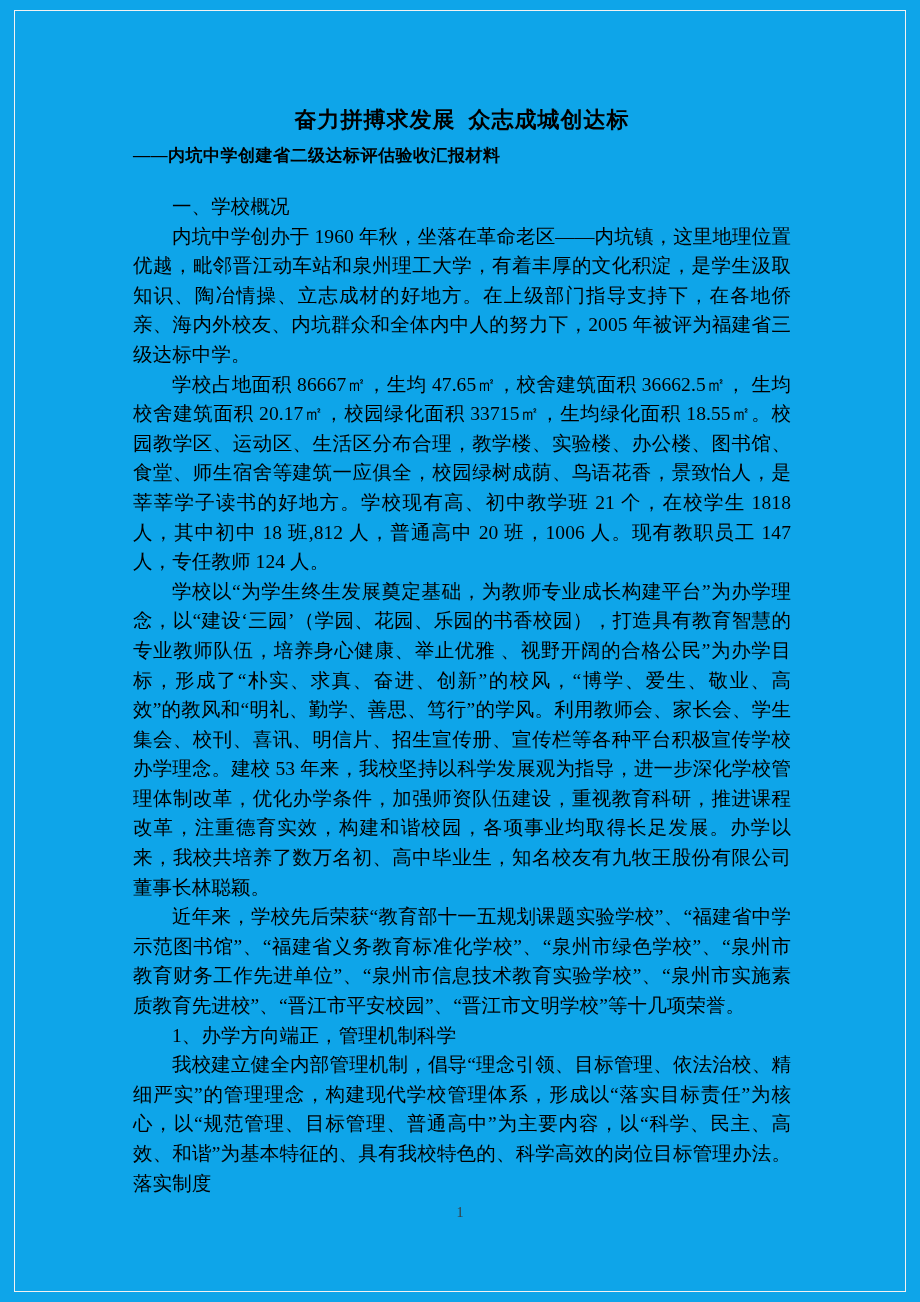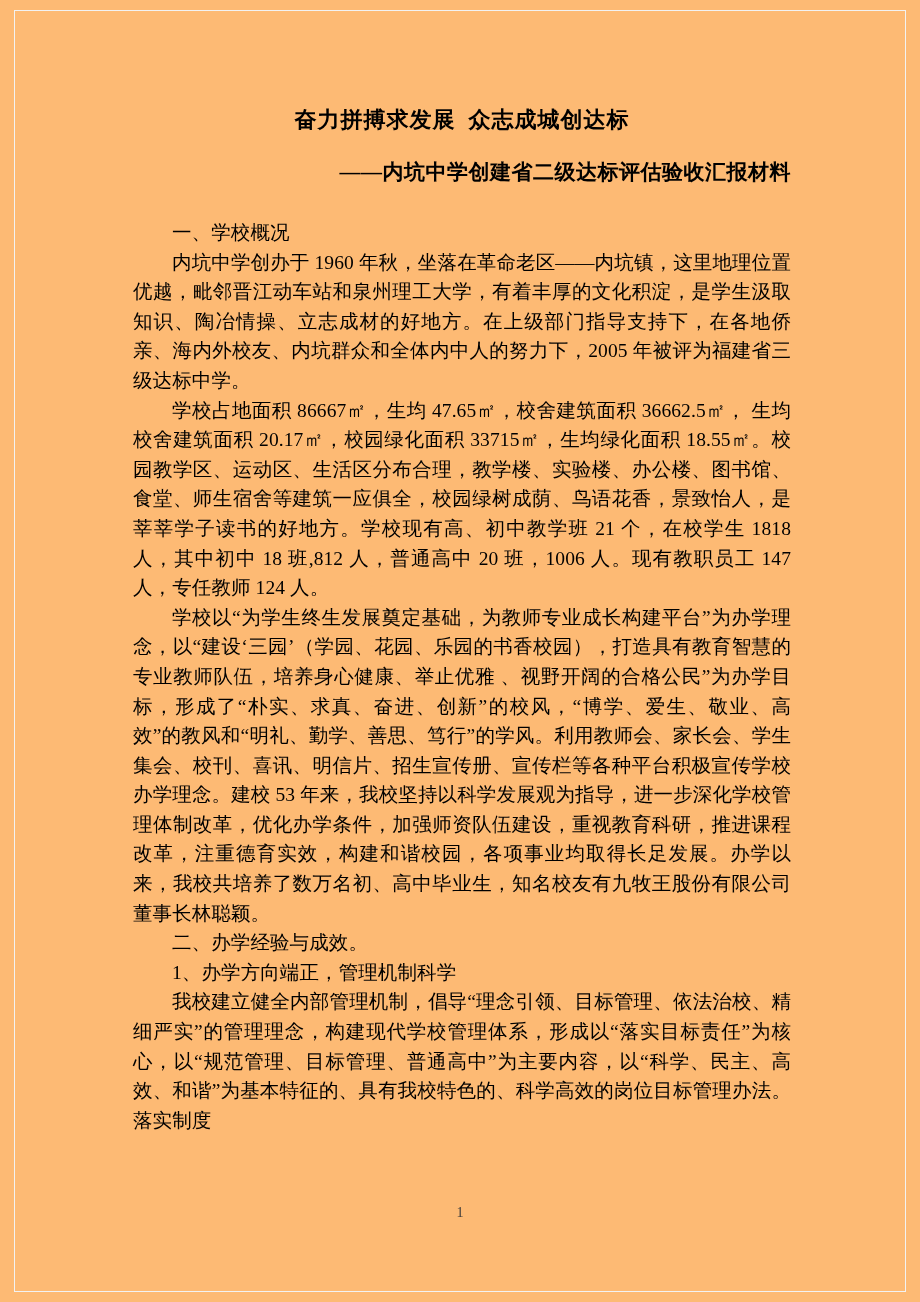--- a/index.html
+++ b/index.html
@@ -8,21 +8,21 @@
     background: #ffffff;
   }
   body {
     font-family: "Liberation Serif", "DejaVu Serif", serif;
     color: #000000;
   }
   .page {
     position: relative;
     width: 920px;
     height: 1302px;
-    background: #fdba74;
+    background: #0ea5e9;
     overflow: hidden;
     box-sizing: border-box;
   }
   
   .page-frame {
     position: absolute;
     left: 14px;
     top: 10px;
     width: 892px;
     height: 1282px;
@@ -41,29 +41,29 @@
   }
   .doc-title {
     font-size: 22px;
     font-weight: bold;
     text-align: center;
     letter-spacing: 1px;
     line-height: 32px;
     white-space: pre;
   }
   .doc-subtitle {
-    font-size: 21px;
+    font-size: 17px;
     font-weight: bold;
-    text-align: right;
+    text-align: left;
     letter-spacing: 0.5px;
     line-height: 32px;
-    margin-top: 20px;
+    margin-top: 4px;
   }
   .body-block {
-    margin-top: 30px;
+    margin-top: 20px;
   }
   p.para {
     margin: 0;
     font-size: 19.5px;
     line-height: 29.6px;
     text-align: justify;
     text-justify: inter-character;
     text-indent: 2em;
     letter-spacing: 0.1px;
   }
@@ -98,22 +98,22 @@
     <div class="body-block">
 
       <p class="para nojust">一、学校概况</p>
 
       <p class="para">内坑中学创办于 1960 年秋，坐落在革命老区——内坑镇，这里地理位置优越，毗邻晋江动车站和泉州理工大学，有着丰厚的文化积淀，是学生汲取知识、陶冶情操、立志成材的好地方。在上级部门指导支持下，在各地侨亲、海内外校友、内坑群众和全体内中人的努力下，2005 年被评为福建省三级达标中学。</p>
 
       <p class="para">学校占地面积 86667㎡，生均 47.65㎡，校舍建筑面积 36662.5㎡， 生均校舍建筑面积 20.17㎡，校园绿化面积 33715㎡，生均绿化面积 18.55㎡。校园教学区、运动区、生活区分布合理，教学楼、实验楼、办公楼、图书馆、食堂、师生宿舍等建筑一应俱全，校园绿树成荫、鸟语花香，景致怡人，是莘莘学子读书的好地方。学校现有高、初中教学班 21 个，在校学生 1818 人，其中初中 18 班,812 人，普通高中 20 班，1006 人。现有教职员工 147 人，专任教师 124 人。</p>
 
       <p class="para">学校以“为学生终生发展奠定基础，为教师专业成长构建平台”为办学理念，以“建设‘三园’（学园、花园、乐园的书香校园），打造具有教育智慧的专业教师队伍，培养身心健康、举止优雅 、视野开阔的合格公民”为办学目标，形成了“朴实、求真、奋进、创新”的校风，“博学、爱生、敬业、高效”的教风和“明礼、勤学、善思、笃行”的学风。利用教师会、家长会、学生集会、校刊、喜讯、明信片、招生宣传册、宣传栏等各种平台积极宣传学校办学理念。建校 53 年来，我校坚持以科学发展观为指导，进一步深化学校管理体制改革，优化办学条件，加强师资队伍建设，重视教育科研，推进课程改革，注重德育实效，构建和谐校园，各项事业均取得长足发展。办学以来，我校共培养了数万名初、高中毕业生，知名校友有九牧王股份有限公司董事长林聪颖。</p>
 
+      <p class="para">近年来，学校先后荣获“教育部十一五规划课题实验学校”、“福建省中学示范图书馆”、“福建省义务教育标准化学校”、“泉州市绿色学校”、“泉州市教育财务工作先进单位”、“泉州市信息技术教育实验学校”、“泉州市实施素质教育先进校”、“晋江市平安校园”、“晋江市文明学校”等十几项荣誉。</p>
 
-      <p class="para nojust">二、办学经验与成效。</p>
 
       <p class="para nojust">1、办学方向端正，管理机制科学</p>
 
       <p class="para">我校建立健全内部管理机制，倡导“理念引领、目标管理、依法治校、精细严实”的管理理念，构建现代学校管理体系，形成以“落实目标责任”为核心，以“规范管理、目标管理、普通高中”为主要内容，以“科学、民主、高效、和谐”为基本特征的、具有我校特色的、科学高效的岗位目标管理办法。落实制度</p>
 
     </div>
   </div>
 
   <div class="page-number">1</div>
 

